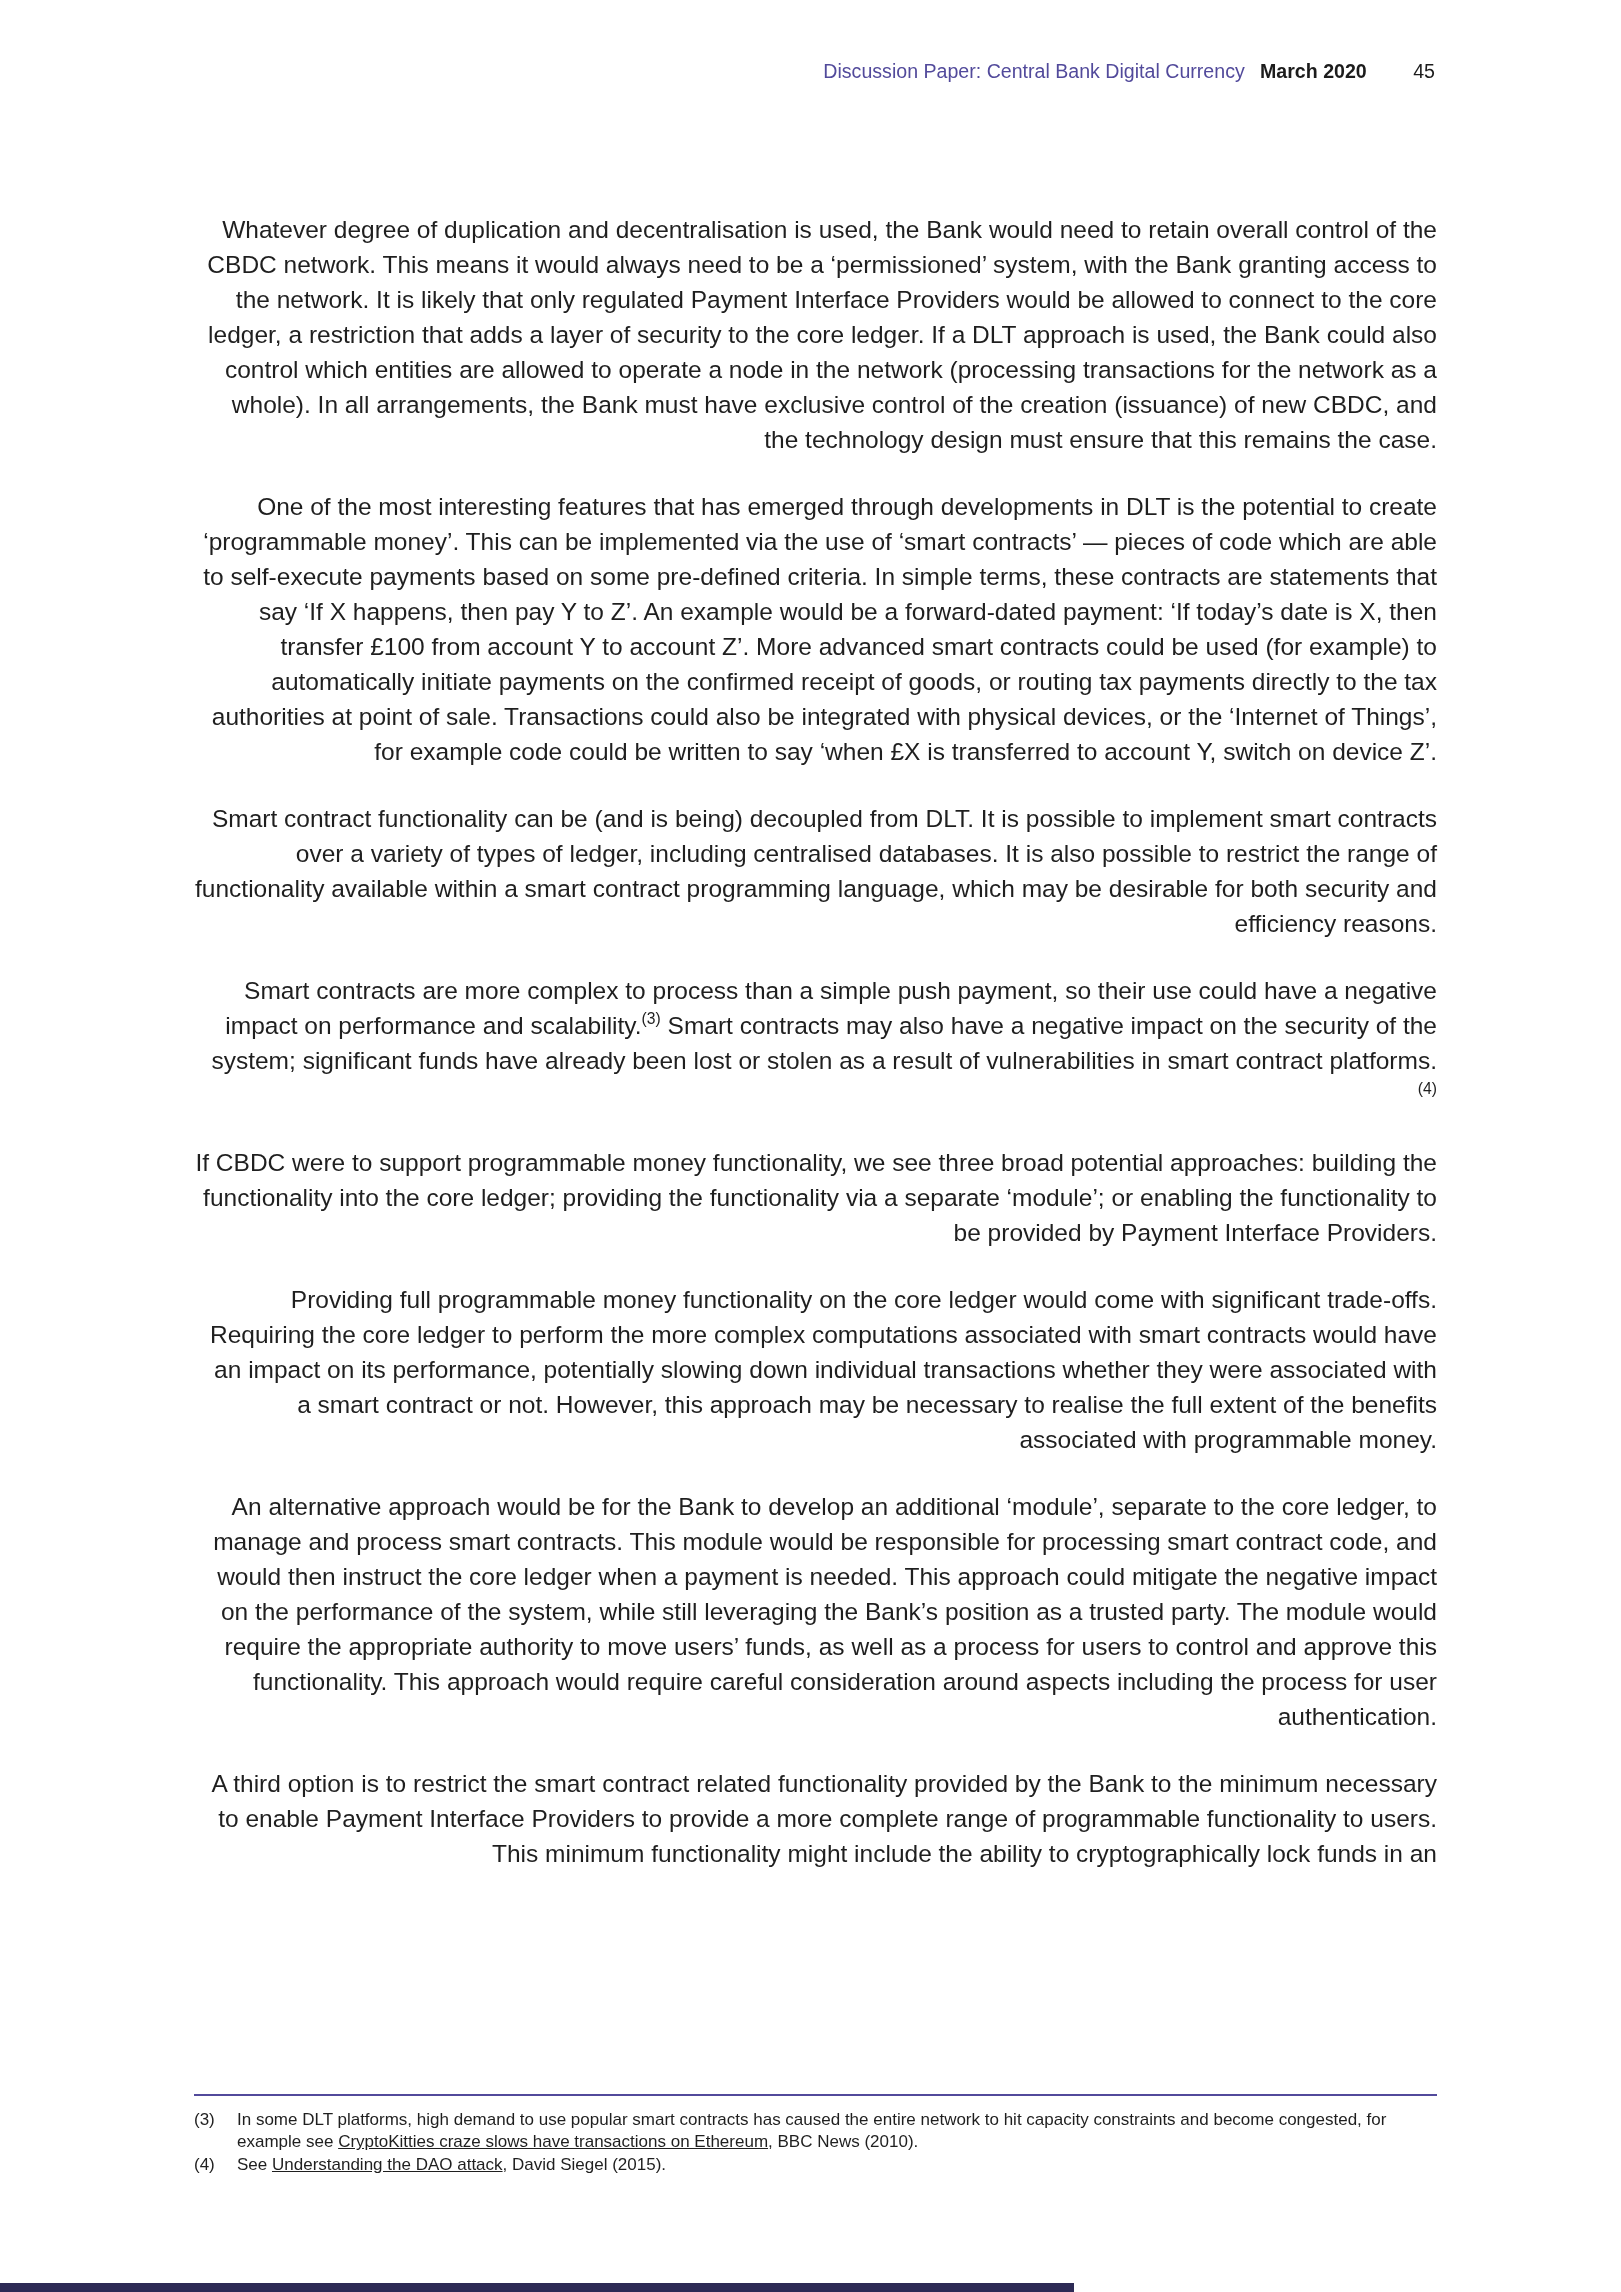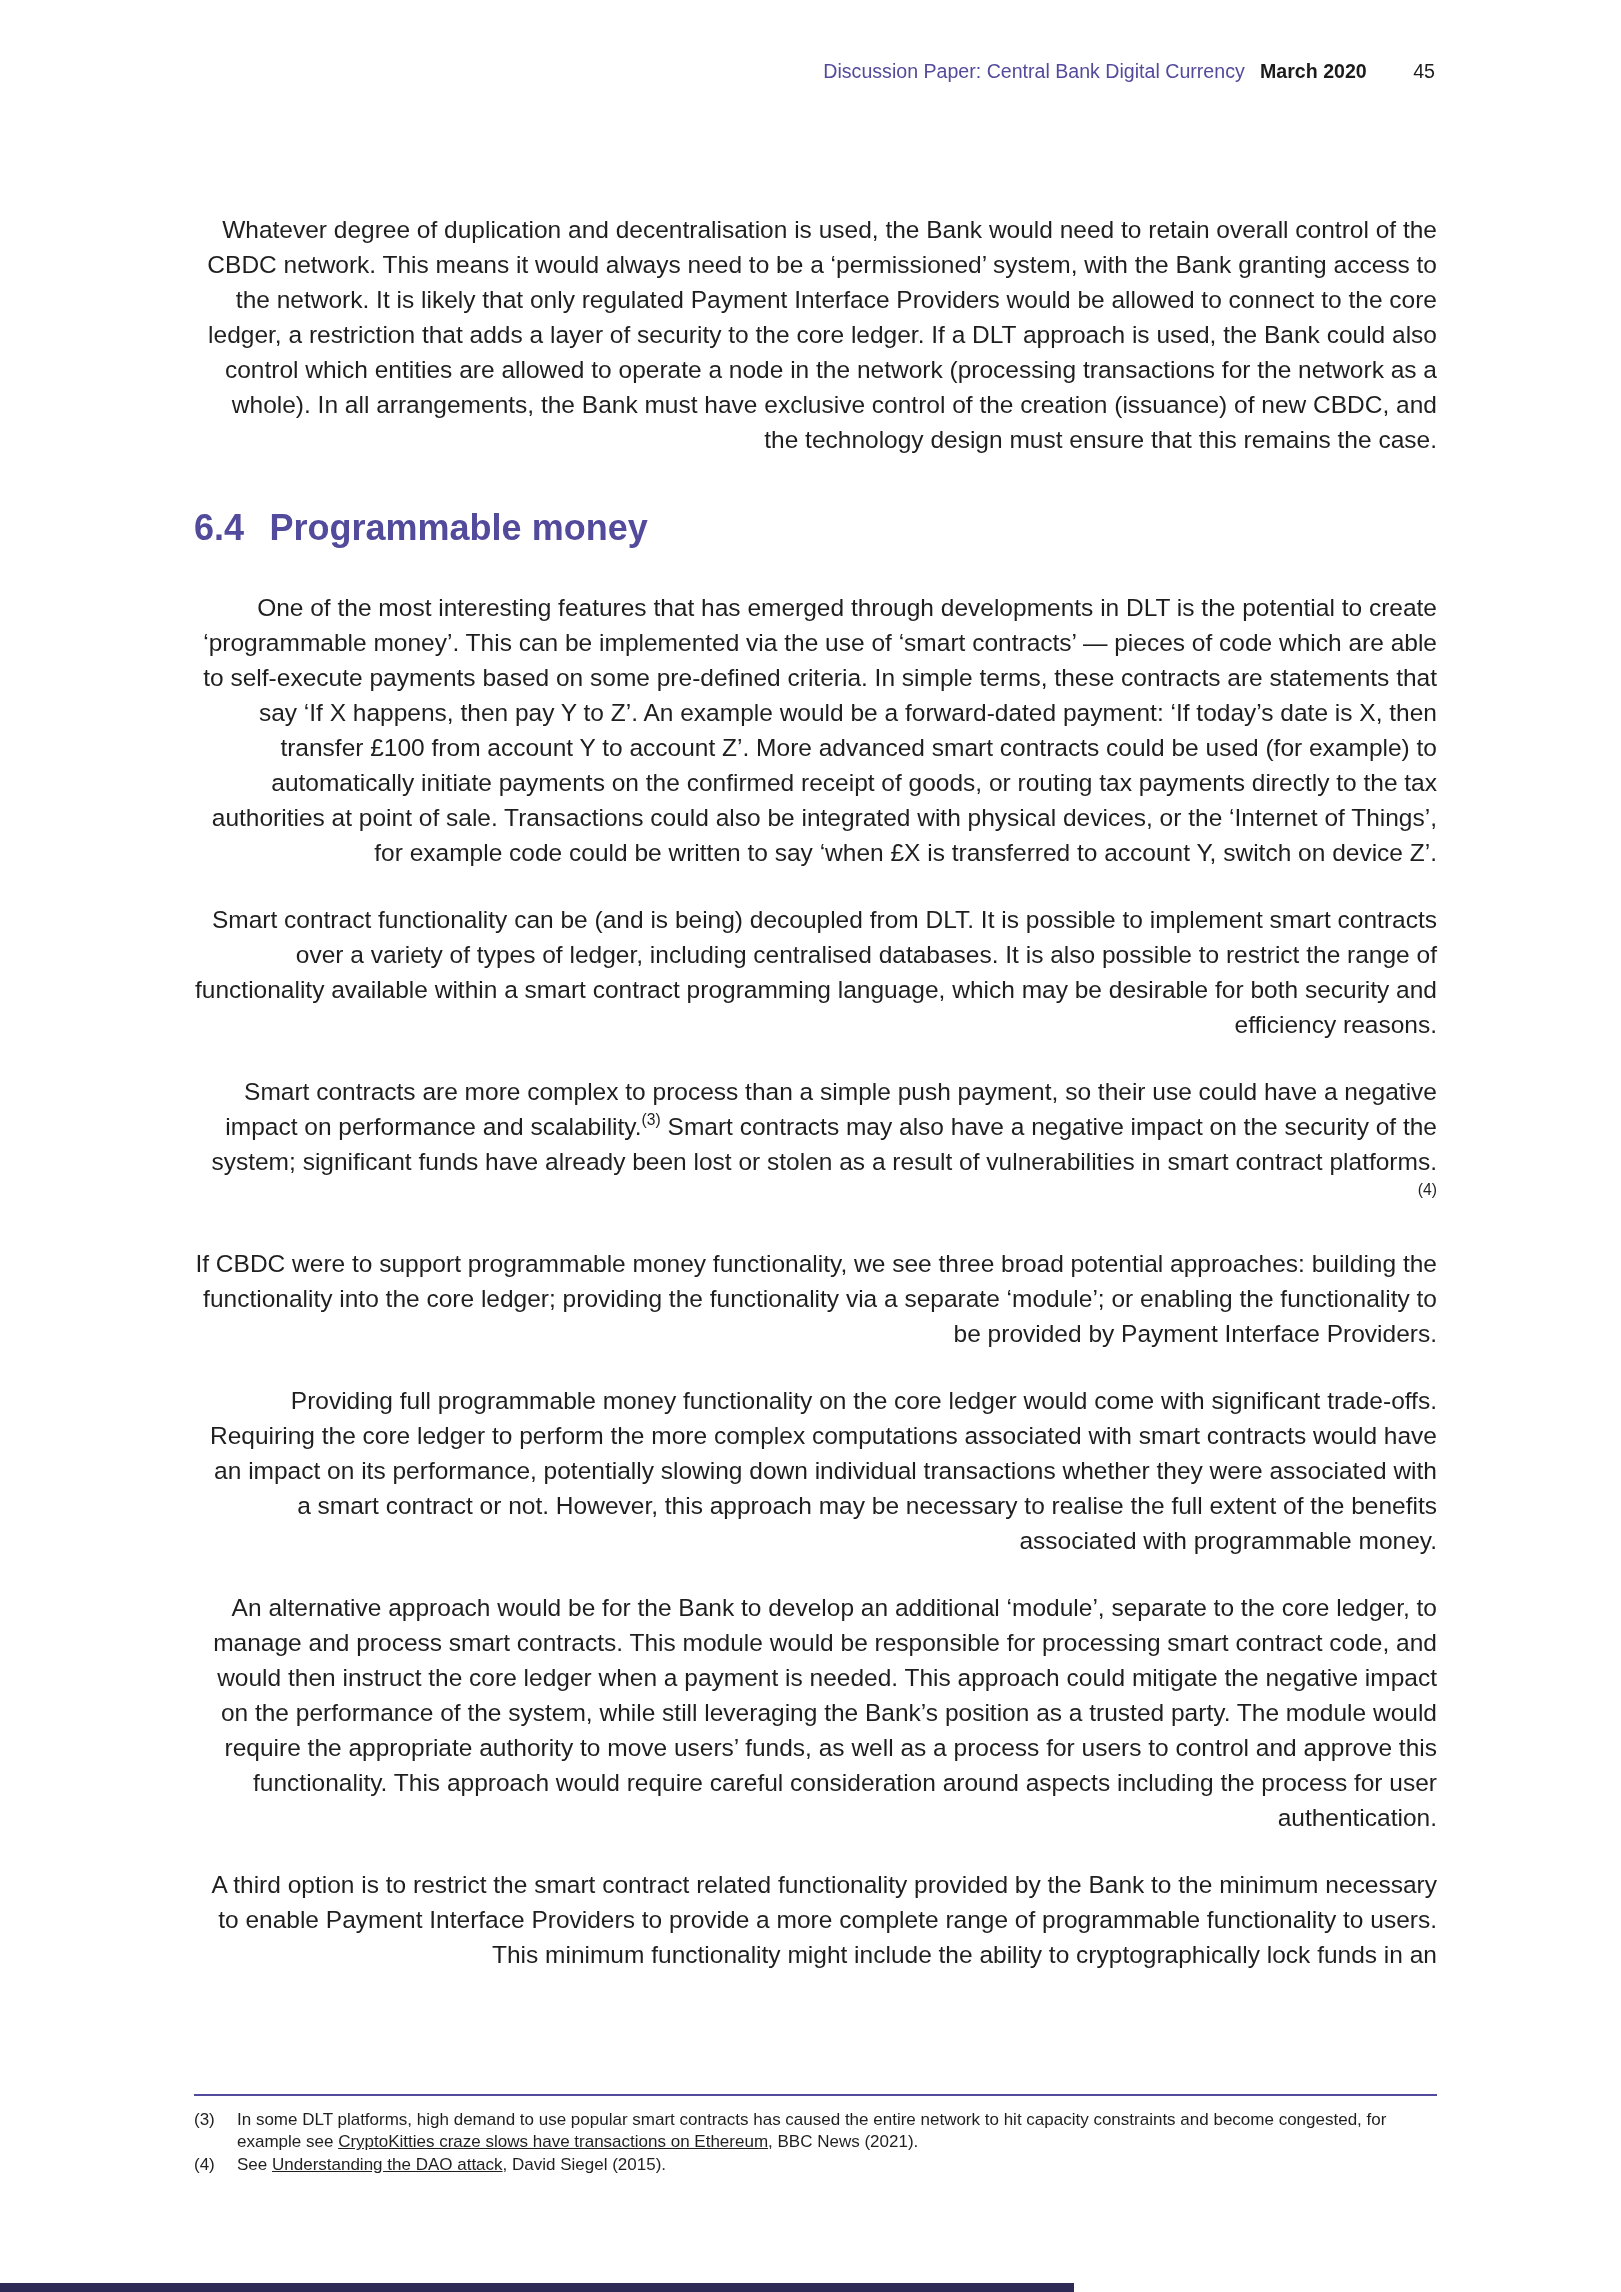--- a/index.html
+++ b/index.html
@@ -97,41 +97,38 @@
     <span class="header-title">Discussion Paper: Central Bank Digital Currency</span>
     <span class="header-date">March 2020</span>
     <span class="header-page">45</span>
   </div>
 
   <div class="content">
     <div id="intro-paragraphs">
         <p class="para"><span>Whatever degree of duplication and decentralisation is used, the Bank would need to retain overall control of the CBDC network. This means it would always need to be a ‘permissioned’ system, with the Bank granting access to the network. It is likely that only regulated Payment Interface Providers would be allowed to connect to the core ledger, a restriction that adds a layer of security to the core ledger. If a DLT approach is used, the Bank could also control which entities are allowed to operate a node in the network (processing transactions for the network as a whole). In all arrangements, the Bank must have exclusive control of the creation (issuance) of new CBDC, and the technology design must ensure that this remains the case.</span></p>
       </div>
 
-    <h2 class="section-heading">
-      <span class="section-number">6.4</span><span class="section-title">Programmable money</span>
-    </h2>
 
     <div id="body-paragraphs">
         <p class="para"><span>One of the most interesting features that has emerged through developments in DLT is the potential to create ‘programmable money’. This can be implemented via the use of ‘smart contracts’ — pieces of code which are able to self-execute payments based on some pre-defined criteria. In simple terms, these contracts are statements that say ‘If X happens, then pay Y to Z’. An example would be a forward-dated payment: ‘If today’s date is X, then transfer £100 from account Y to account Z’. More advanced smart contracts could be used (for example) to automatically initiate payments on the confirmed receipt of goods, or routing tax payments directly to the tax authorities at point of sale. Transactions could also be integrated with physical devices, or the ‘Internet of Things’, for example code could be written to say ‘when £X is transferred to account Y, switch on device Z’.</span></p>
         <p class="para"><span>Smart contract functionality can be (and is being) decoupled from DLT. It is possible to implement smart contracts over a variety of types of ledger, including centralised databases. It is also possible to restrict the range of functionality available within a smart contract programming language, which may be desirable for both security and efficiency reasons.</span></p>
         <p class="para"><span>Smart contracts are more complex to process than a simple push payment, so their use could have a negative impact on performance and scalability.</span><sup class="fn-ref">(3)</sup><span> Smart contracts may also have a negative impact on the security of the system; significant funds have already been lost or stolen as a result of vulnerabilities in smart contract platforms.</span><sup class="fn-ref">(4)</sup></p>
         <p class="para"><span>If CBDC were to support programmable money functionality, we see three broad potential approaches: building the functionality into the core ledger; providing the functionality via a separate ‘module’; or enabling the functionality to be provided by Payment Interface Providers.</span></p>
         <p class="para"><span>Providing full programmable money functionality on the core ledger would come with significant trade-offs. Requiring the core ledger to perform the more complex computations associated with smart contracts would have an impact on its performance, potentially slowing down individual transactions whether they were associated with a smart contract or not. However, this approach may be necessary to realise the full extent of the benefits associated with programmable money.</span></p>
         <p class="para"><span>An alternative approach would be for the Bank to develop an additional ‘module’, separate to the core ledger, to manage and process smart contracts. This module would be responsible for processing smart contract code, and would then instruct the core ledger when a payment is needed. This approach could mitigate the negative impact on the performance of the system, while still leveraging the Bank’s position as a trusted party. The module would require the appropriate authority to move users’ funds, as well as a process for users to control and approve this functionality. This approach would require careful consideration around aspects including the process for user authentication.</span></p>
         <p class="para"><span>A third option is to restrict the smart contract related functionality provided by the Bank to the minimum necessary to enable Payment Interface Providers to provide a more complete range of programmable functionality to users. This minimum functionality might include the ability to cryptographically lock funds in an</span></p>
       </div>
   </div>
 
   <div class="footnotes">
     <div class="footnote-rule"></div>
     <div id="footnote-list">
         <div class="footnote-item">
           <span class="footnote-label">(3)</span>
-          <div class="footnote-text"><span>In some DLT platforms, high demand to use popular smart contracts has caused the entire network to hit capacity constraints and become congested, for example see </span><span class="fn-link">CryptoKitties craze slows have transactions on Ethereum</span><span>, BBC News (2021).</span></div>
+          <div class="footnote-text"><span>In some DLT platforms, high demand to use popular smart contracts has caused the entire network to hit capacity constraints and become congested, for example see </span><span class="fn-link">CryptoKitties craze slows have transactions on Ethereum</span><span>, BBC News (2010).</span></div>
         </div>
         <div class="footnote-item">
           <span class="footnote-label">(4)</span>
           <div class="footnote-text"><span>See </span><span class="fn-link">Understanding the DAO attack</span><span>, David Siegel (2015).</span></div>
         </div>
       </div>
   </div>
 
   <div class="footer-bar"></div>
 

